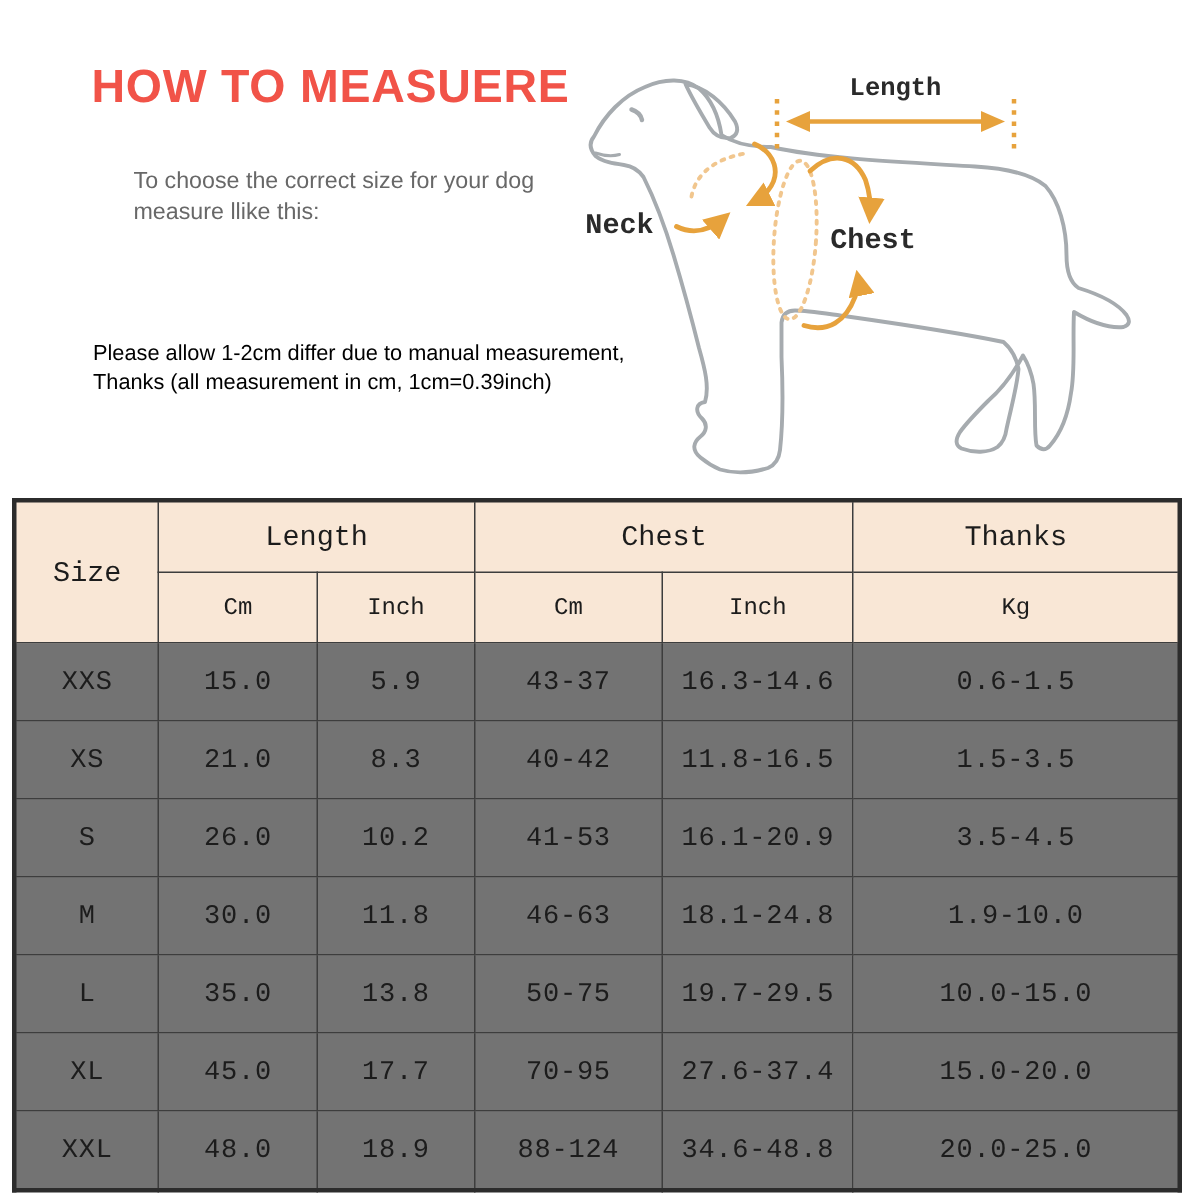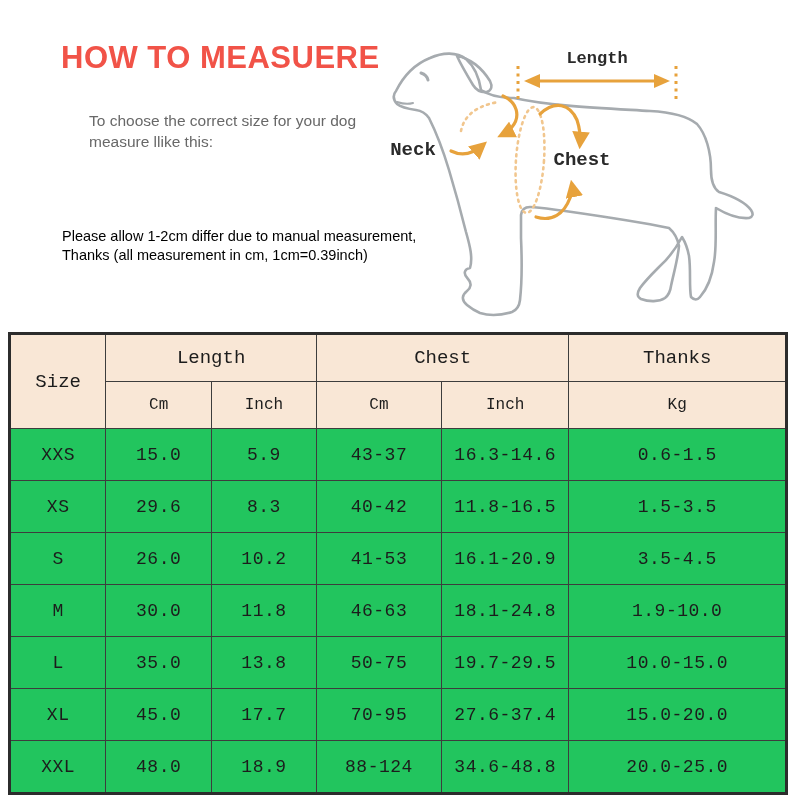--- a/index.html
+++ b/index.html
@@ -37,21 +37,21 @@
     border-collapse:collapse;table-layout:fixed;
     font-family:"Liberation Mono","DejaVu Sans Mono",monospace;
     color:#1c1c1c;border:3px solid #2c2c2c;
   }
   .size-table th,.size-table td{
     border:1.6px solid #3d3d3d;text-align:center;vertical-align:middle;
     font-weight:500;padding:0;
   }
   .size-table thead th{background:#f9e7d6;font-size:19px;height:46px;}
   .size-table thead tr.sub-row th{font-size:16px;}
-  .size-table tbody td{background:#22c55e;font-size:18px;height:51px;letter-spacing:.5px;}
+  .size-table tbody td{background:#737373;font-size:18px;height:51px;letter-spacing:.5px;}
 </style>
 </head>
 <body>
 
 <div class="page">
 
   <h1 class="main-title">HOW TO MEASUERE</h1>
 
   <p class="intro-text"><span>To choose the correct size for your dog</span><br><span>measure llike this:</span></p>
 
@@ -166,21 +166,21 @@
         <tr>
           <td>XXS</td>
           <td>15.0</td>
           <td>5.9</td>
           <td>43-37</td>
           <td>16.3-14.6</td>
           <td>0.6-1.5</td>
         </tr>
         <tr>
           <td>XS</td>
-          <td>29.6</td>
+          <td>21.0</td>
           <td>8.3</td>
           <td>40-42</td>
           <td>11.8-16.5</td>
           <td>1.5-3.5</td>
         </tr>
         <tr>
           <td>S</td>
           <td>26.0</td>
           <td>10.2</td>
           <td>41-53</td>

